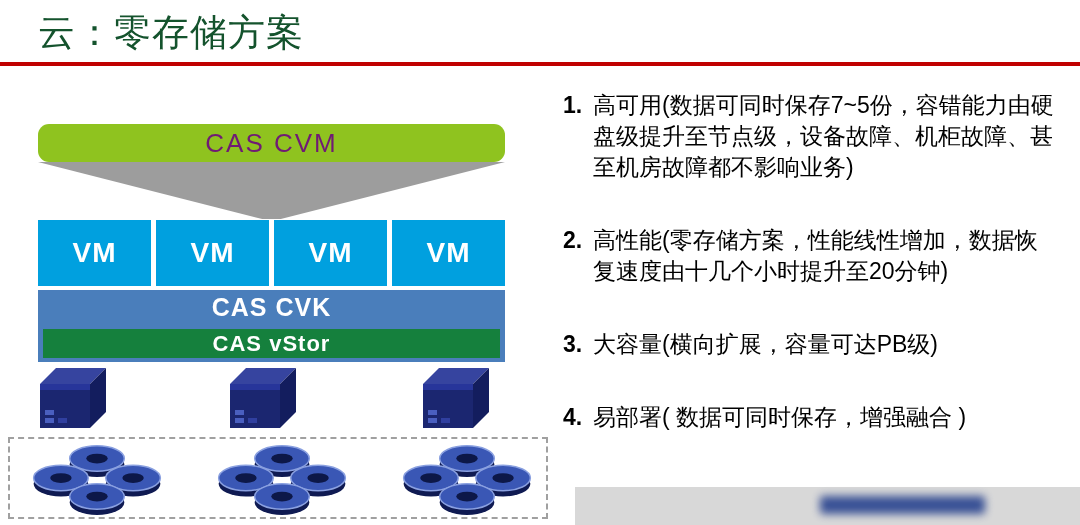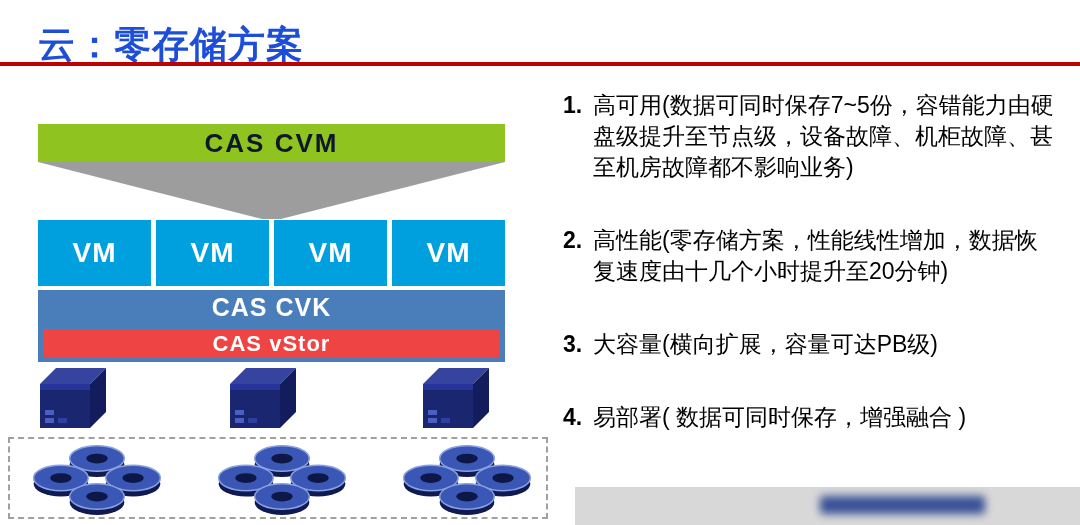--- a/index.html
+++ b/index.html
@@ -4,55 +4,54 @@
 <style>
   html,body{margin:0;padding:0;}
   body{
     width:1080px;height:525px;position:relative;overflow:hidden;
     background:#ffffff;
     font-family:"Liberation Sans","DejaVu Sans",sans-serif;
   }
   
   .slide-title{
     position:absolute;left:38px;top:8px;
-    font-size:37px;font-weight:bold;color:#1d4ed8;
+    font-size:37px;font-weight:normal;color:#14532d;
     letter-spacing:1px;
-    margin-top:12px;
   }
   .title-rule{
     position:absolute;left:0;top:62px;width:1080px;height:4px;
     background:#c00000;
   }
   
   .diagram{position:absolute;left:38px;top:124px;width:467px;}
   .cvm-bar{
-    height:38px;background:#8fc31f;color:#0f172a;
-    font-size:26px;font-weight:bold;letter-spacing:2px;
-    display:flex;align-items:center;justify-content:center;
+    height:38px;background:#8fc31f;color:#701a75;
+    font-size:26px;font-weight:normal;letter-spacing:2px;
+    display:flex;align-items:center;justify-content:center;border-radius:11px;
   }
   .funnel{
     height:57px;background:#9d9d9d;
     clip-path:polygon(0 0,100% 0,52% 100%,48% 100%);
   }
   .vm-row{display:flex;gap:5px;height:66px;margin-top:1px;border-radius:7px;}
   .vm-box{
     flex:1;background:#00a0df;color:#ffffff;
     font-size:28px;font-weight:bold;letter-spacing:1px;
     display:flex;align-items:center;justify-content:center;
   }
   .cvk-block{
     margin-top:4px;height:72px;background:#4a7ebb;position:relative;
   }
   .cvk-label{
     height:34px;color:#ffffff;font-size:25px;font-weight:bold;letter-spacing:1px;
     display:flex;align-items:center;justify-content:center;
   }
   .vstor-bar{
     position:absolute;left:5px;right:5px;bottom:4px;height:29px;
-    background:#ef4444;color:#ffffff;font-size:22px;font-weight:bold;letter-spacing:1px;
+    background:#15803d;color:#ffffff;font-size:22px;font-weight:bold;letter-spacing:1px;
     display:flex;align-items:center;justify-content:center;
   }
   .servers-row{position:absolute;left:38px;top:366px;width:467px;height:68px;}
   .server{position:absolute;top:0;}
   .dashed-box{
     position:absolute;left:8px;top:437px;width:540px;height:82px;
     border:2px dashed #a0a0a0;box-sizing:border-box;
   }
   .disk-cluster{position:absolute;top:0;}
   

